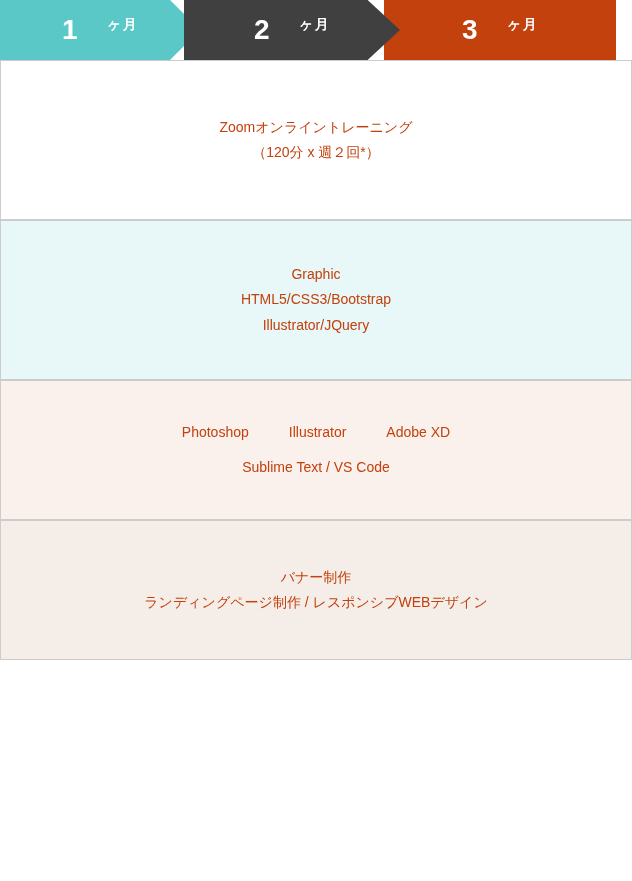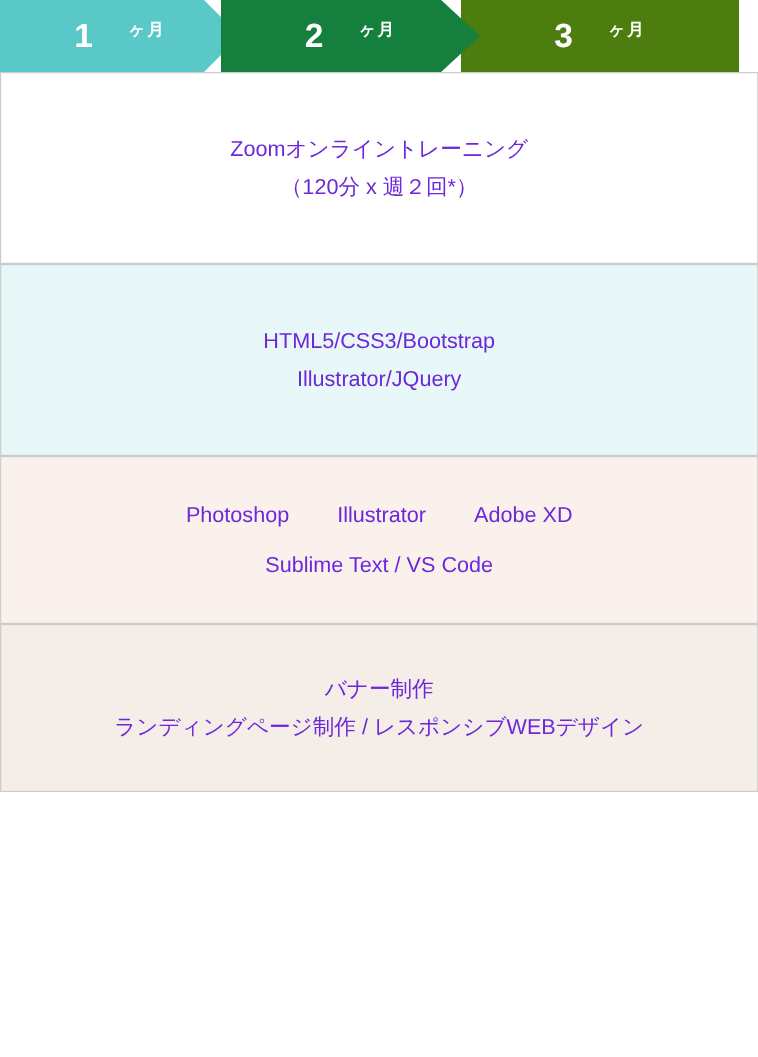--- a/index.html
+++ b/index.html
@@ -40,29 +40,29 @@
       position: relative;
     }
 
     .header-tab-1 {
       background-color: #5bc8c8;
       width: 200px;
       clip-path: polygon(0 0, 85% 0, 100% 50%, 85% 100%, 0 100%);
     }
 
     .header-tab-2 {
-      background-color: #15803d;
+      background-color: #404040;
       width: 216px;
       margin-left: -16px;
       clip-path: polygon(0 0, 85% 0, 100% 50%, 85% 100%, 0 100%);
       z-index: 1;
     }
 
     .header-tab-3 {
-      background-color: #4d7c0f;
+      background-color: #c2410c;
       width: 232px;
       margin-left: -16px;
       clip-path: polygon(0 0, 100% 0, 100% 100%, 0 100%);
       z-index: 0;
     }
 
     .tab-text {
       font-size: 28px;
       font-weight: bold;
       letter-spacing: 0.05em;
@@ -104,22 +104,22 @@
       min-height: 140px;
     }
 
     .section-light-beige {
       background-color: #f5ede8;
       padding: 28px 20px;
       min-height: 140px;
     }
 
     .section-text {
-      font-size: 18px;
-      color: #6d28d9;
+      font-size: 14px;
+      color: #c2410c;
       line-height: 1.8;
     }
 
     .section-text-line {
       display: block;
     }
 
     .inline-items {
       display: flex;
       gap: 40px;
@@ -152,20 +152,21 @@
 
   <div class="section section-white">
     <span class="section-text">
       <span class="section-text-line">Zoomオンライントレーニング</span>
       <span class="section-text-line">（120分 x 週２回*）</span>
     </span>
   </div>
 
   <div class="section section-light-blue">
     <span class="section-text">
+      <span class="section-text-line">Graphic</span>
       <span class="section-text-line">HTML5/CSS3/Bootstrap</span>
       <span class="section-text-line">Illustrator/JQuery</span>
     </span>
   </div>
 
   <div class="section section-light-pink">
     <div class="inline-items">
       <span class="section-text">Photoshop</span>
       <span class="section-text">Illustrator</span>
       <span class="section-text">Adobe XD</span>

